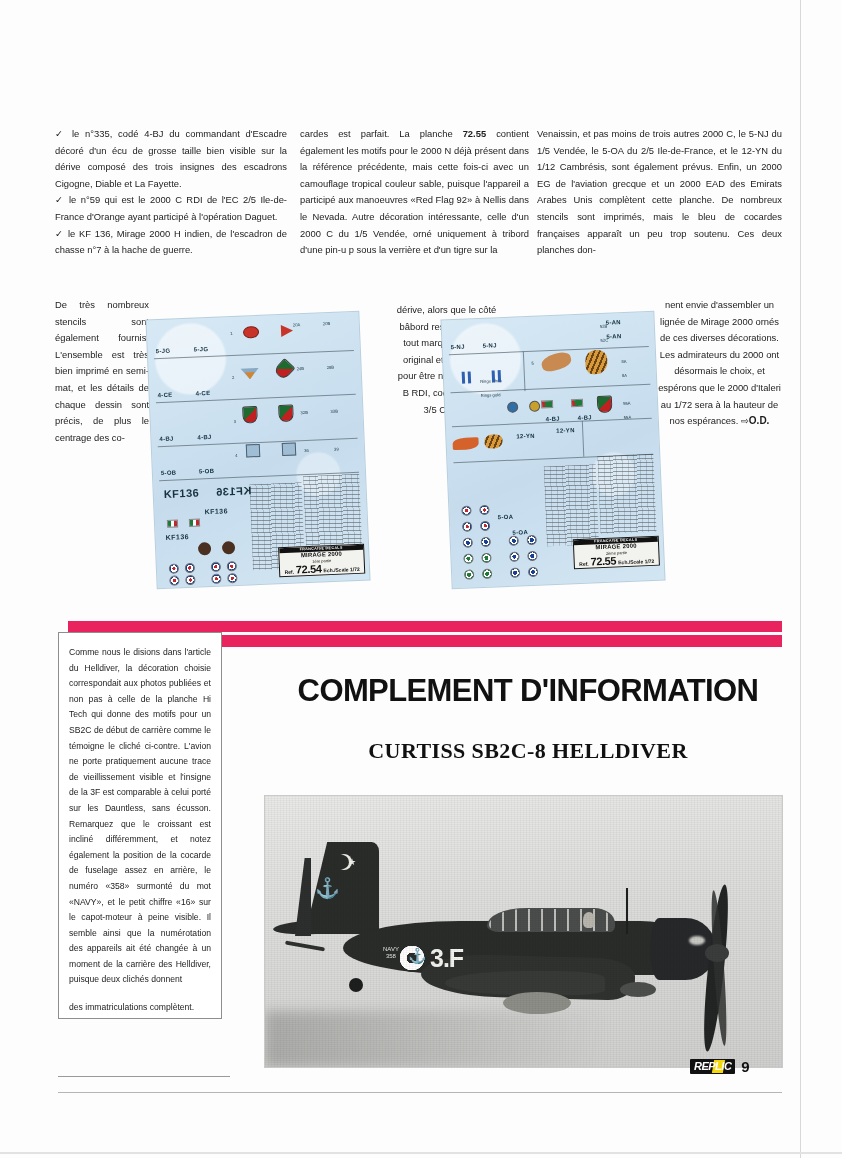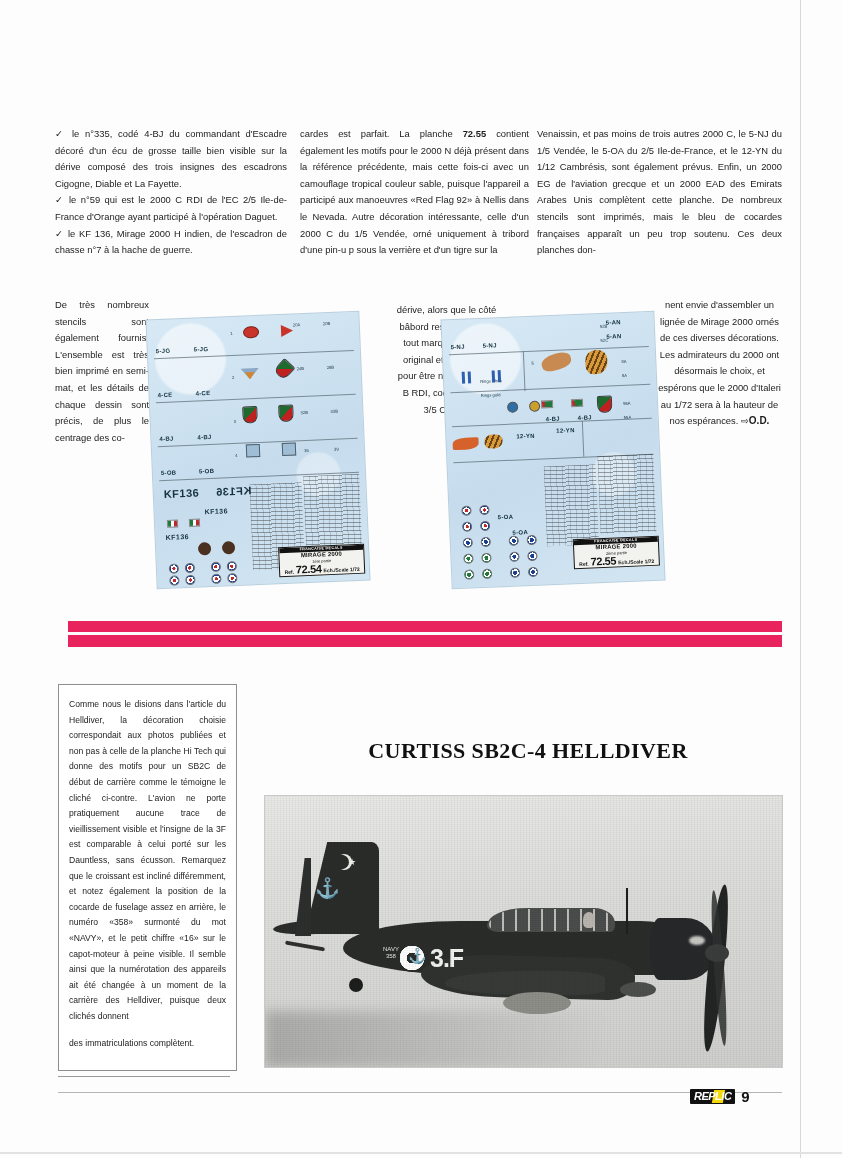--- a/index.html
+++ b/index.html
@@ -245,22 +245,22 @@
     font-weight: bold;
     font-size: 22px;
     letter-spacing: .4px;
     color: #111111;
     white-space: nowrap;
   }
 
   
   .sidebox {
     position: absolute;
-    left: 58px; top: 684px;
-    width: 179px; height: 387px;
+    left: 58px; top: 632px;
+    width: 164px; height: 387px;
     border: 1px solid #8e8e8e;
     background: #ffffff;
     box-sizing: border-box;
     padding: 12px 10px 10px 10px;
   }
   .sidebox p {
     margin: 0;
     font-size: 8.6px;
     line-height: 15.6px;
     text-align: justify;
@@ -481,21 +481,21 @@
     position: absolute;
     left: 0; top: 215px;
     width: 340px; height: 56px;
     background: linear-gradient(100deg, rgba(120,120,118,.45), rgba(190,190,188,0));
     filter: blur(6px);
   }
 
   
   .footer {
     position: absolute;
-    left: 690px; top: 1088px;
+    left: 690px; top: 1058px;
     display: flex;
     align-items: center;
     gap: 6px;
   }
   .logo {
     position: relative;
     background: #111111;
     padding: 2px 4px;
     display: inline-flex;
     align-items: center;
@@ -709,21 +709,22 @@
         <span class="r1">Ref.</span>
         <span class="r2">72.55</span>
         <span class="r3">Ech./Scale 1/72</span>
       </div>
     </div>
   </div>
 
   <div class="bar" id="bar-a"></div>
   <div class="bar" id="bar-b"></div>
 
-  <div class="h-sub">CURTISS SB2C-4 HELLDIVER</div>
+  <div class="h-main">COMPLEMENT D'INFORMATION</div>
+  <div class="h-sub">CURTISS SB2C-8 HELLDIVER</div>
 
   <div class="sidebox">
     <p>Comme nous le disions dans l'article du Helldiver, la décoration choisie correspondait aux photos publiées et non pas à celle de la planche Hi Tech qui donne des motifs pour un SB2C de début de carrière comme le témoigne le cliché ci-contre. L'avion ne porte pratiquement aucune trace de vieillissement visible et l'insigne de la 3F est comparable à celui porté sur les Dauntless, sans écusson. Remarquez que le croissant est incliné différemment, et notez également la position de la cocarde de fuselage assez en arrière, le numéro «358» surmonté du mot «NAVY», et le petit chiffre «16» sur le capot-moteur à peine visible. Il semble ainsi que la numérotation des appareils ait été changée à un moment de la carrière des Helldiver, puisque deux clichés donnent</p>
     <p>des immatriculations complètent.</p>
   </div>
   <div class="hr-under-box"></div>
   <div class="hr-footer"></div>
 
   <div class="photo">
     <div class="photo-shadow"></div>

